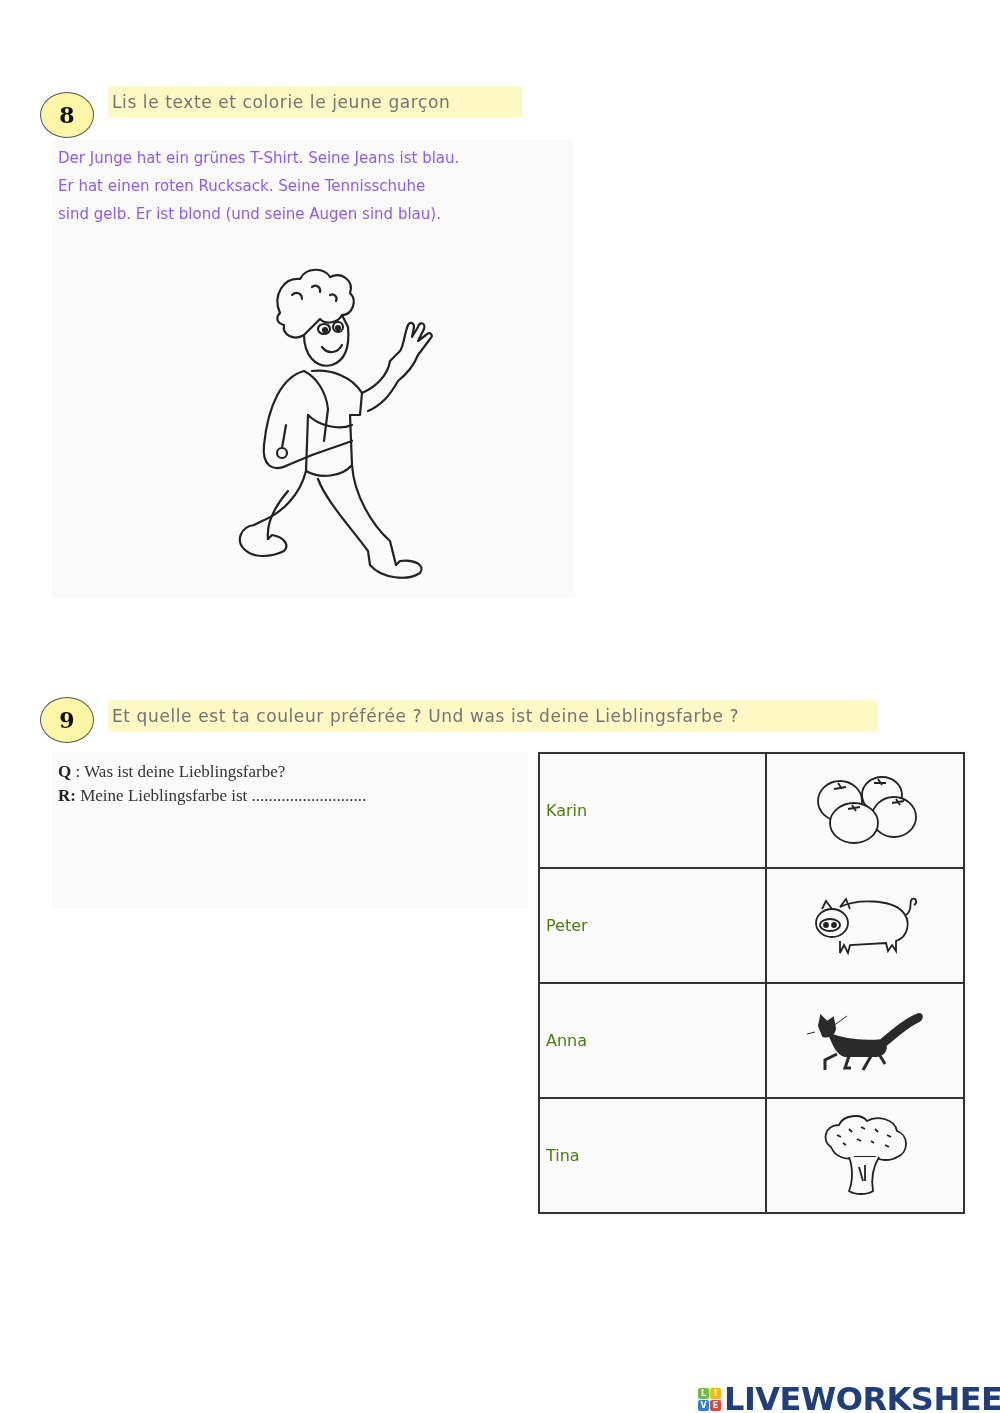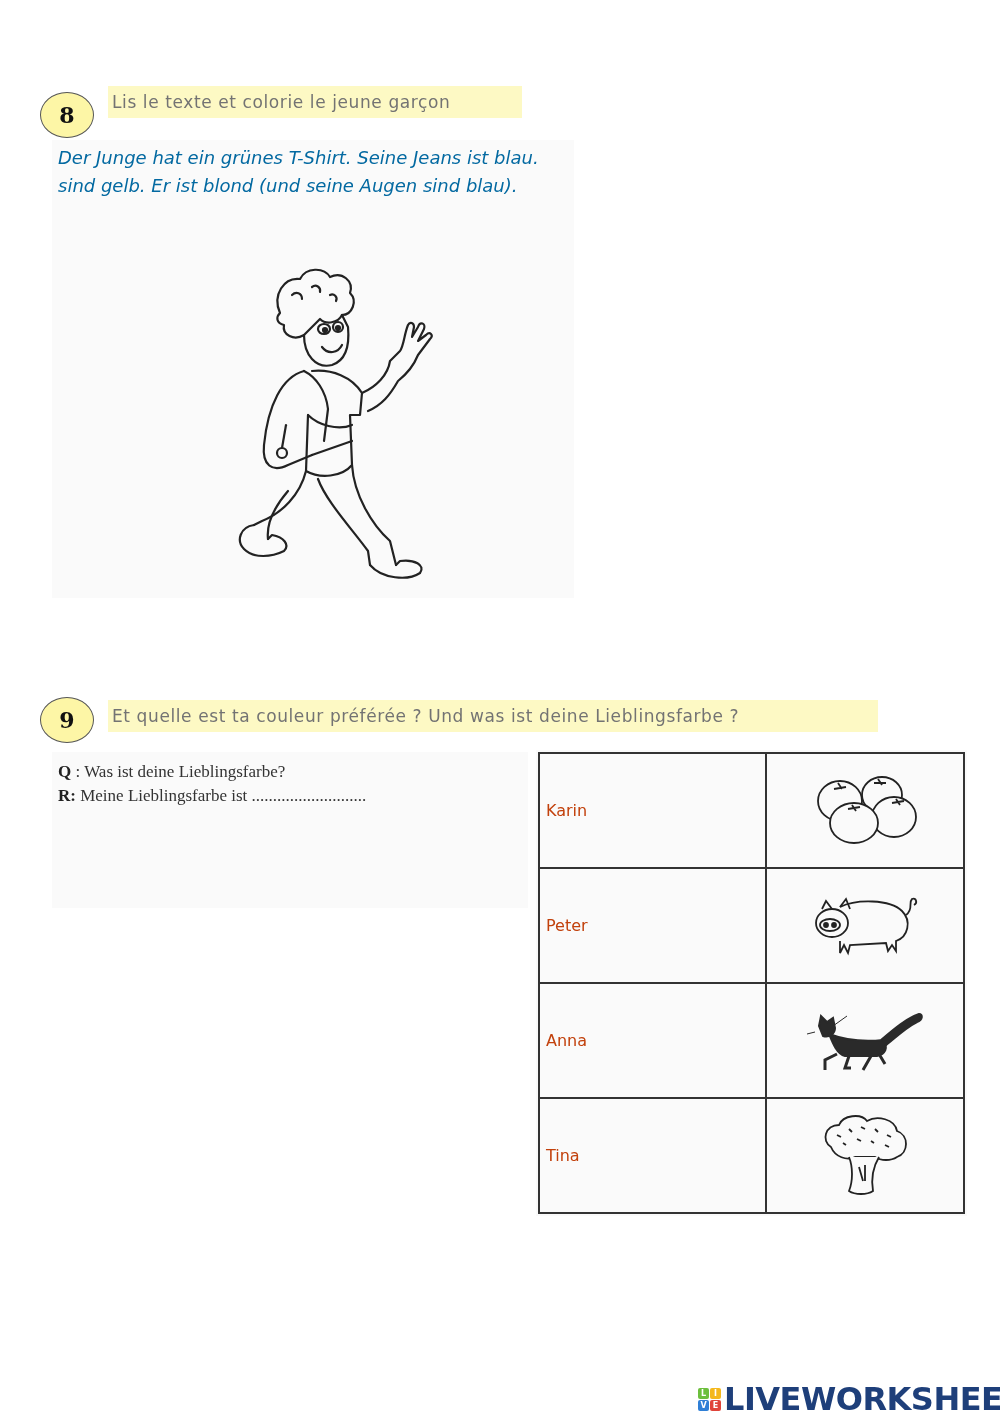--- a/index.html
+++ b/index.html
@@ -5,43 +5,44 @@
   html, body { margin:0; padding:0; }
   body { width:1000px; height:1413px; background:#ffffff; position:relative; overflow:hidden;
          font-family:"DejaVu Sans", sans-serif; color:#222; }
   .abs { position:absolute; }
   .num-badge { width:52px; height:44px; border-radius:50%; background:#fdf6a6; border:1px solid #555;
                display:flex; align-items:center; justify-content:center;
                font-family:"DejaVu Serif", serif; font-weight:bold; font-size:22px; color:#111; }
   .instr { background:#fdf9c4; font-family:"DejaVu Sans", sans-serif; font-size:17px; letter-spacing:0.6px;
            padding:6px 4px 6px 4px; color:#737373; white-space:nowrap; }
   .scan-area { background:#fafafa; }
-  .para { font-family:"DejaVu Sans", sans-serif; font-size:18px; color:#0369a1; line-height:28px; white-space:nowrap;font-style:italic; }
+  .para { font-family:"DejaVu Sans", sans-serif; font-size:15px; color:#8b5cf6; line-height:28px; white-space:nowrap; }
   .qa { font-family:Liberation Serif, serif; font-size:17px; color:#333; line-height:24px; white-space:nowrap; }
   .qa b { color:#222; }
   table.names { border-collapse:collapse; background:#fafafa; }
   table.names td { border:2px solid #333; height:111px; }
-  table.names td.name { width:218px; font-size:16px; color:#c2410c; padding-left:6px; vertical-align:middle; }
+  table.names td.name { width:218px; font-size:16px; color:#4d7c0f; padding-left:6px; vertical-align:middle; }
   table.names td.pic { width:194px; text-align:center; vertical-align:middle; }
   .logo { display:flex; align-items:center; gap:3px; }
   .logo-grid { display:grid; grid-template-columns:11px 11px; grid-template-rows:11px 11px; gap:1px; }
   .logo-grid span { font-size:8px; font-weight:bold; color:#fff; display:flex; align-items:center; justify-content:center; border-radius:2px; }
   .logo-text { font-family:"DejaVu Sans", sans-serif; font-weight:bold; font-size:32px; color:#1e3f7a; letter-spacing:-0.5px; }
 </style>
 </head>
 <body>
 
 <div class="abs num-badge" style="left:40px;top:92px;">
   <span>8</span>
 </div>
 <div class="abs instr" style="left:108px;top:86px;width:406px;">Lis le texte et colorie le jeune garçon</div>
 
 <div class="abs scan-area" style="left:52px;top:140px;width:522px;height:458px;">
   <div class="para" style="position:absolute;left:6px;top:4px;">
     <div>Der Junge hat ein grünes T-Shirt. Seine Jeans ist blau.</div>
+    <div>Er hat einen roten Rucksack. Seine Tennisschuhe</div>
     <div>sind gelb. Er ist blond  (und seine Augen sind blau).</div>
   </div>
 
   <svg style="position:absolute;left:140px;top:125px;" width="270" height="330" viewBox="0 0 270 330" fill="none" stroke="#222" stroke-width="2.2" stroke-linejoin="round" stroke-linecap="round">
 
     <path d="M88 48 C80 30 92 12 108 14 C114 2 132 2 138 12 C150 6 162 16 158 28 C166 36 160 50 150 50 C146 58 134 60 128 54 L112 70 C102 76 90 70 92 60 C84 58 84 52 88 48 Z"></path>
     <path d="M100 30 c4 -4 10 -2 10 4 M120 22 c4 -3 9 0 8 5 M138 30 c4 -2 8 2 6 6"></path>
 
     <path d="M112 70 C112 90 124 104 140 100 C152 96 158 84 156 62 L150 50"></path>
     <ellipse cx="132" cy="64" rx="6" ry="5"></ellipse>

